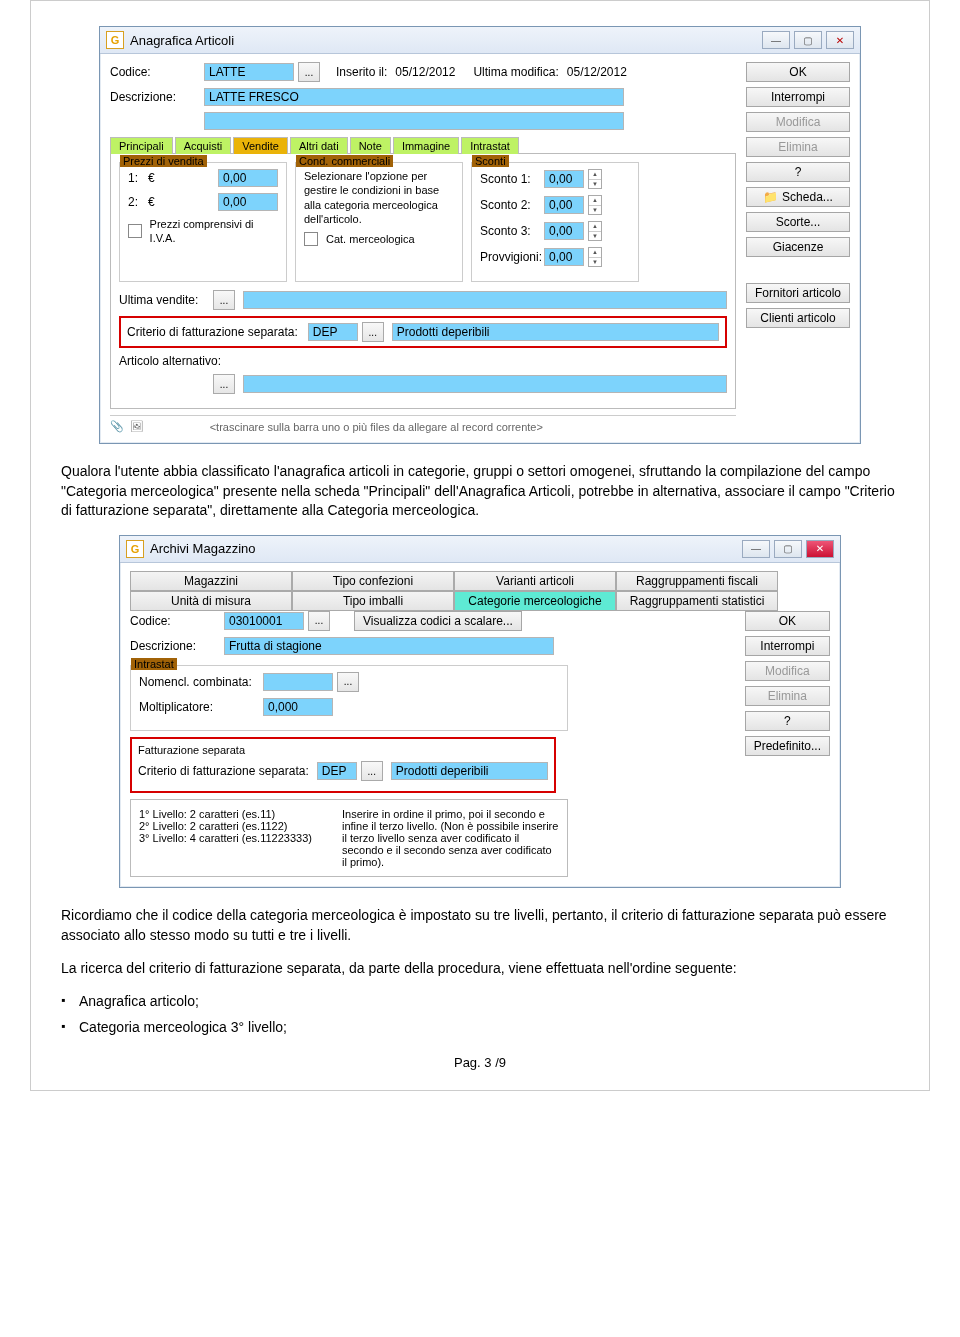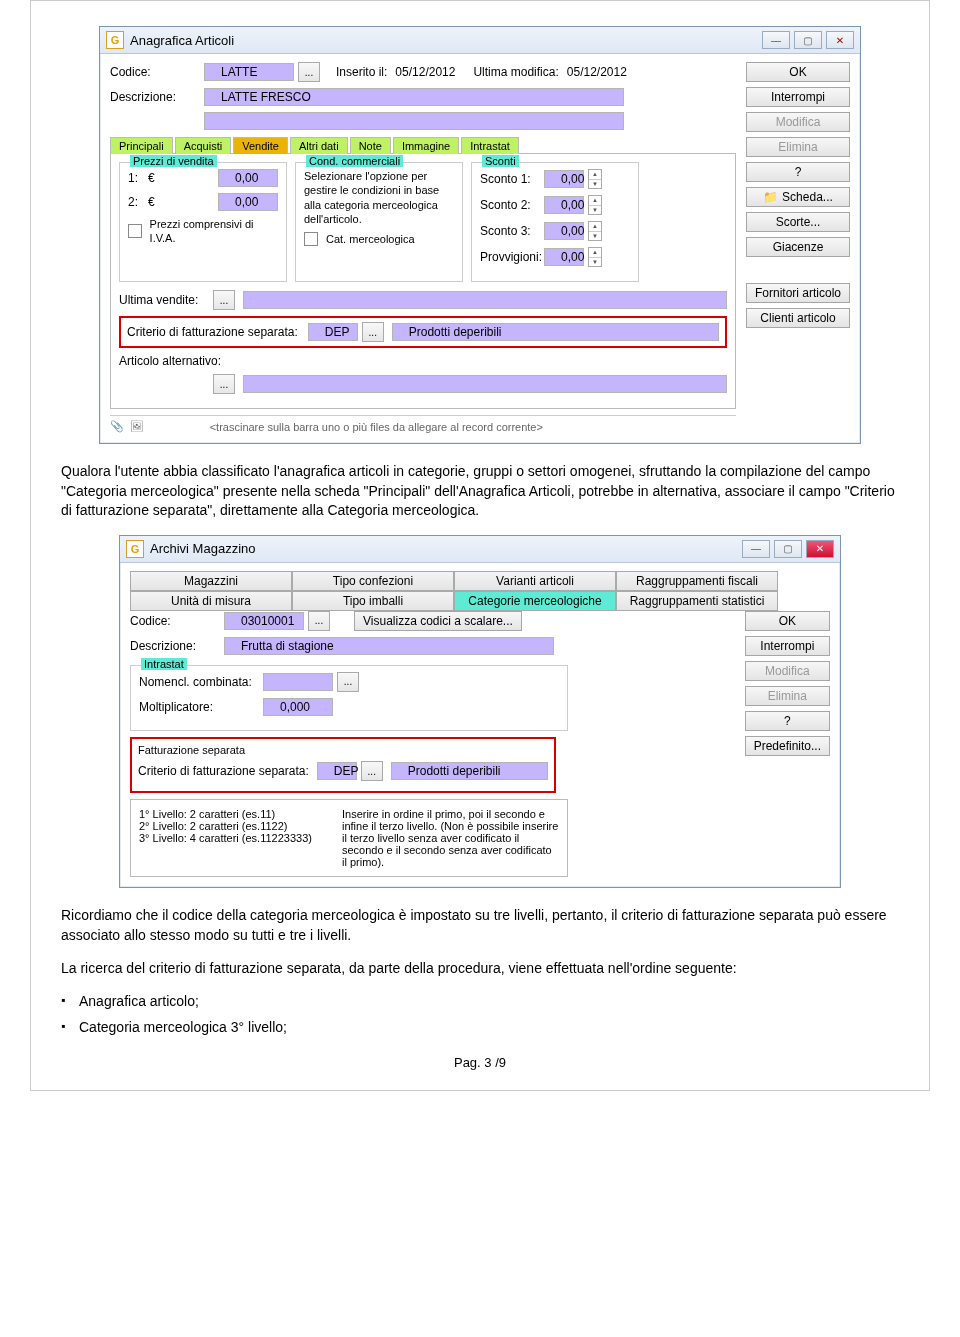--- a/index.html
+++ b/index.html
@@ -8,32 +8,32 @@
 .win.small{width:760px}
 .win.small2{width:720px}
 .titlebar{display:flex;align-items:center;background:linear-gradient(#eef3fa,#dfe8f5);padding:4px 6px;border-bottom:1px solid #b7c6da;font-size:13px;color:#000}
 .titlebar .icon{width:16px;height:16px;margin-right:6px;display:flex;align-items:center;justify-content:center;font-size:11px;font-weight:bold;color:#e6a100;border:1px solid #d8a020;background:#fff}
 .winbtns{margin-left:auto;display:flex;gap:4px}
 .winbtn{width:26px;height:16px;border:1px solid #9aaac0;background:linear-gradient(#f6f8fb,#dee6ef);font-size:10px;display:flex;align-items:center;justify-content:center;color:#555}
 .winbtn.close{color:#b00}
 .body{padding:8px 10px 10px;font-size:12px;color:#000}
 .row{display:flex;align-items:center;margin-bottom:6px;gap:4px}
 .lbl{min-width:90px}
-.input{border:1px solid #b5b5b5;background:#c4b5fd;height:18px;padding:0 16px;font-size:12px;display:inline-flex;align-items:center;box-sizing:border-box}
+.input{border:1px solid #b5b5b5;background:#7dd3fc;height:18px;padding:0 4px;font-size:12px;display:inline-flex;align-items:center;box-sizing:border-box}
 .btnlet{width:20px;height:18px;border:1px solid #aaa;background:linear-gradient(#f8f8f8,#e6e6e6);display:inline-flex;align-items:center;justify-content:center;font-size:10px}
 .btn{border:1px solid #a6a6a6;background:linear-gradient(#f7f7f7,#e4e4e4);height:20px;padding:0 8px;font-size:12px;display:inline-flex;align-items:center;justify-content:center;min-width:82px;box-sizing:border-box}
 .btn.disabled{color:#999}
 .side{display:flex;flex-direction:column;gap:5px;margin-left:10px}
 .flex{display:flex}
 .tabs{display:flex;border-bottom:1px solid #bbb;margin-top:6px}
 .tab{border:1px solid #bbb;border-bottom:none;padding:2px 8px;background:#bef264;margin-right:2px;font-size:11px;position:relative;top:1px}
 .tab.active{background:#eab308;font-weight:normal}
 .panel{border:1px solid #bbb;border-top:none;padding:8px}
 .grp{border:1px solid #ccc;padding:6px 8px 8px;position:relative;margin-right:8px}
-.grptitle{position:absolute;top:-8px;left:10px;background:#5eead4;padding:0 3px;font-size:11px}
+.grptitle{position:absolute;top:-8px;left:0;background:#a16207;padding:0 3px;font-size:11px}
 .smalltxt{font-size:11px;line-height:1.3}
 .redbox{border:2px solid #d60000;padding:4px 6px;margin:6px 0}
 .footerbar{border-top:1px solid #ccc;margin-top:6px;padding-top:4px;display:flex;align-items:center;gap:6px;color:#666;font-size:11px}
 .para{font-size:14px;line-height:1.4;margin:14px 0}
 .tabbtns{display:flex;flex-wrap:wrap;gap:0;justify-content:flex-start;}
 .tabbtn{border:1px solid #aaa;background:linear-gradient(#f4f4f4,#e4e4e4);padding:2px 10px;font-size:12px;min-width:140px;text-align:center}
 .tabbtn.active{background:#5eead4}
 .strhdr{background:#3d6c8c;color:#fff;text-align:center;padding:3px 0;font-size:12px;margin-top:8px}
 .strbody{border:1px solid #bbb;padding:8px;display:flex;gap:30px;font-size:11px}
 ul.bul{list-style:none;padding:0;margin:0}

